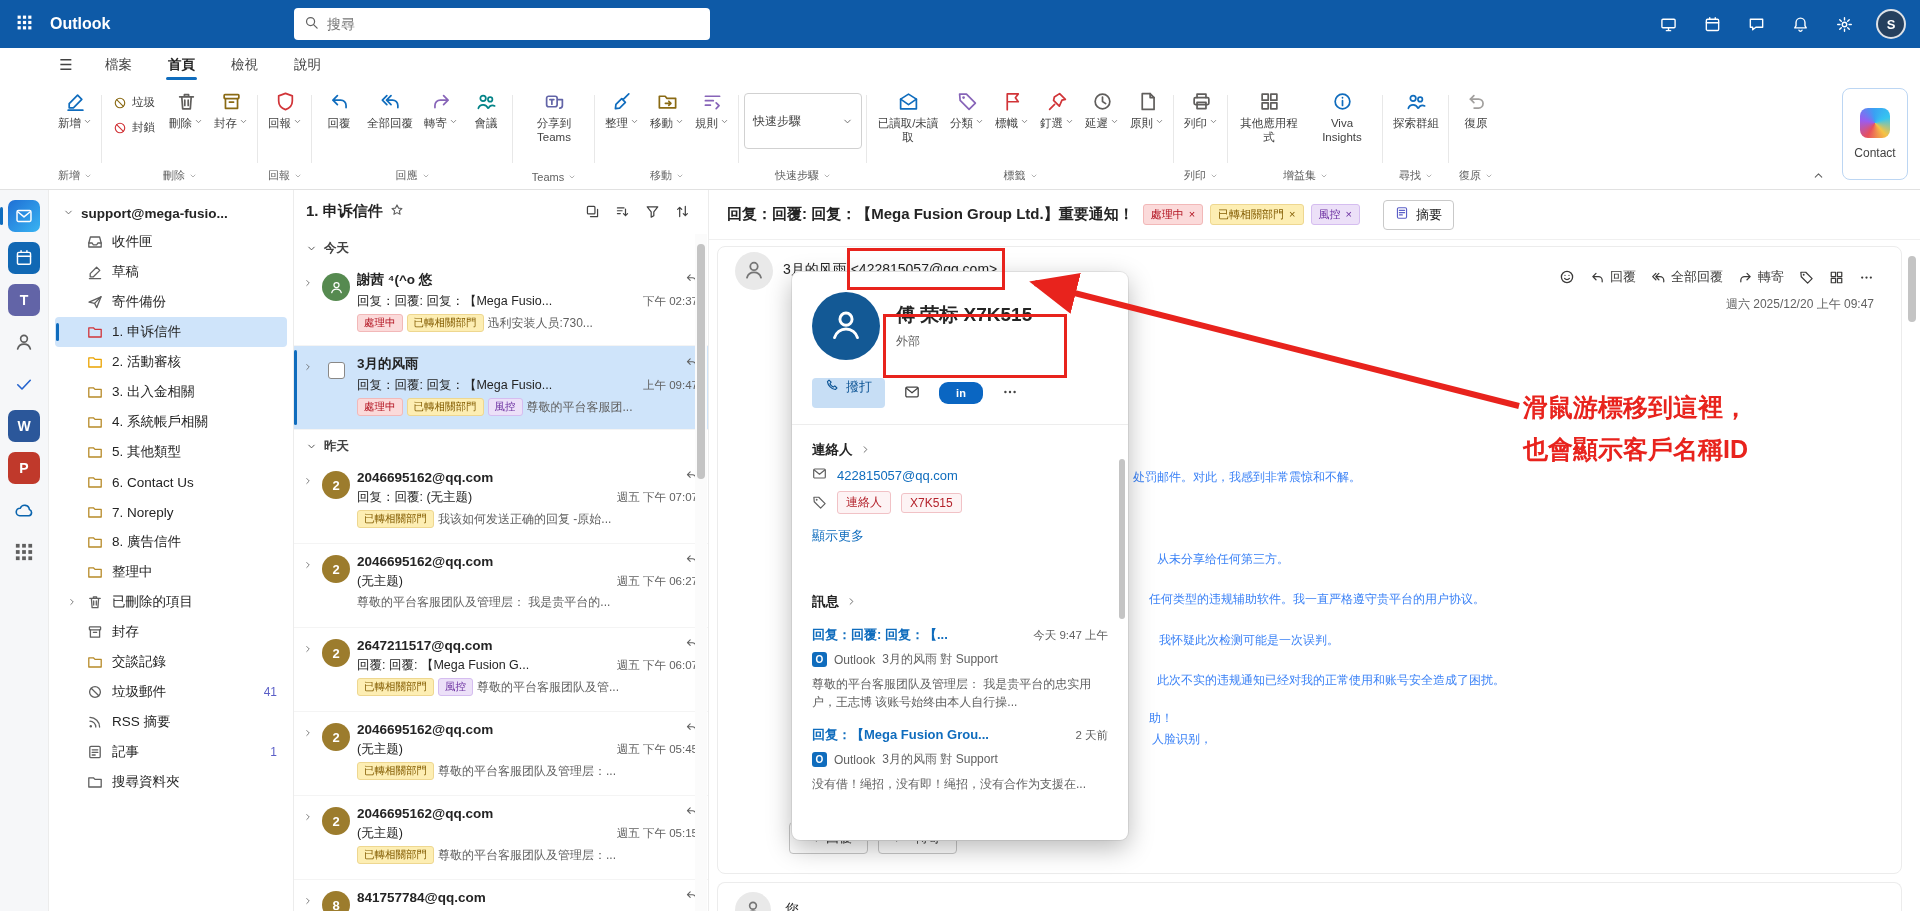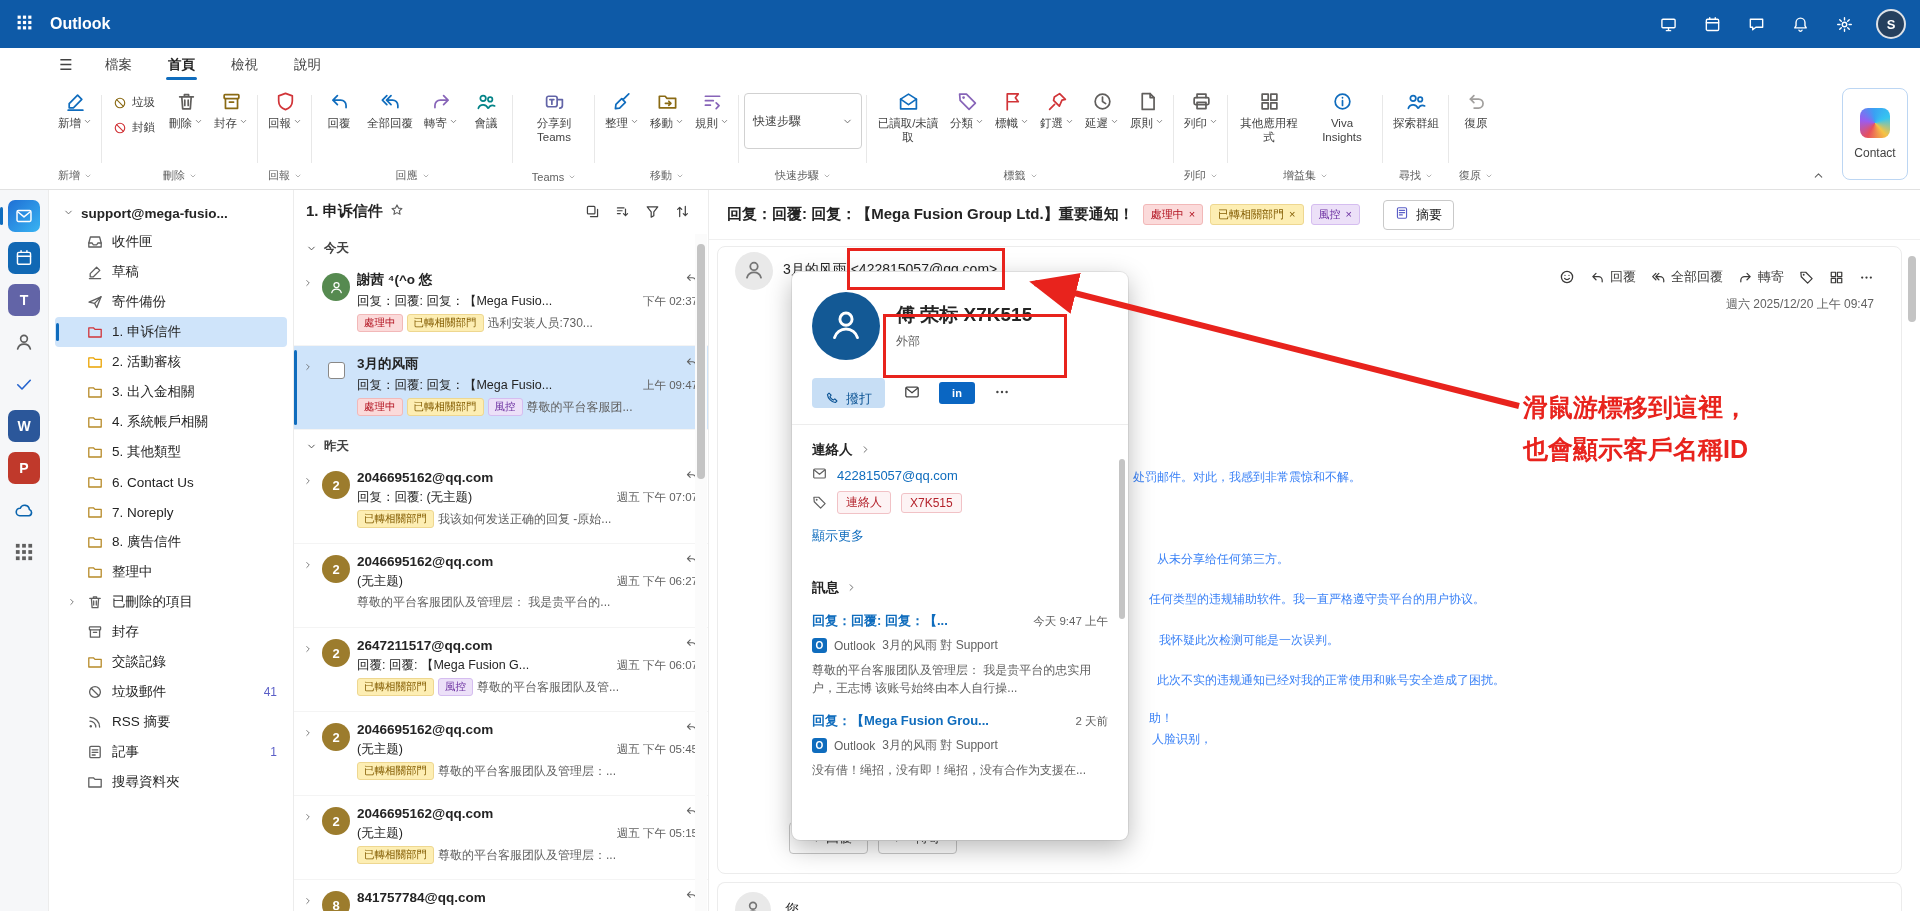--- a/index.html
+++ b/index.html
@@ -98,23 +98,23 @@
 .next-msg{position:absolute;left:26px;top:702px;display:flex;gap:14px;align-items:center}
 .rd-scroll{position:absolute;right:2px;top:54px;bottom:2px;width:12px}
 .rd-thumb{position:absolute;left:2px;width:8px;border-radius:4px;background:#c4c4c4;top:12px;height:66px}
 
 .contact-card{position:absolute;left:83px;top:82px;width:336px;height:568px;background:#fff;border-radius:8px;box-shadow:0 8px 26px rgba(0,0,0,.28),0 0 0 1px #eee;z-index:5;padding:20px 20px 0;overflow:hidden}
 .cc-top{display:flex;gap:16px;align-items:center}
 .cc-av{width:68px;height:68px;border-radius:50%;background:#135995;display:flex;align-items:center;justify-content:center;color:#fff}
 .cc-name{font-size:19px;font-weight:700;white-space:nowrap}
 .cc-sub{font-size:12px;color:#616161;margin-top:5px}
 .cc-actions{display:flex;align-items:center;gap:12px;margin-top:18px}
-.cc-call{height:30px;border-radius:4px;border:none;background:#c7def5;color:#0b5394;display:flex;align-items:flex-end;gap:7px;padding:0 13px;font-size:13px}
+.cc-call{height:30px;border-radius:4px;border:none;background:#c7def5;color:#0b5394;display:flex;align-items:flex-start;gap:7px;padding:0 13px;font-size:13px}
 .cc-ghost{width:30px;height:30px;border:none;background:none;color:#444;display:flex;align-items:center;justify-content:center}
-.cc-li{width:36px;height:22px;background:#0a66c2;color:#fff;border-radius:3px;font-size:11px;font-weight:700;display:flex;align-items:center;justify-content:center;border:none}
+.cc-li{width:44px;height:22px;background:#0a66c2;color:#fff;border-radius:9px;font-size:11px;font-weight:700;display:flex;align-items:center;justify-content:center;border:none}
 .cc-div{border-top:1px solid #ededed;margin:16px -20px 0}
 .cc-sec-h{font-size:13.5px;font-weight:700;display:flex;gap:7px;align-items:center;margin-top:16px;cursor:pointer}
 .cc-row{display:flex;gap:10px;align-items:center;margin-top:7px;font-size:13px}
 .cc-link{color:#0f6cbd;cursor:pointer}
 .cc-chip{font-size:12px;color:#b4232c;background:#fdf3f4;border:1px solid #f1c2c6;padding:2px 8px;border-radius:3px;cursor:pointer}
 .cc-more{color:#0f6cbd;font-size:13px;margin-top:13px;display:inline-block;cursor:pointer}
 .cc-mi{margin-top:15px;cursor:pointer}
 .cc-mi-l1{display:flex;justify-content:space-between;align-items:center;gap:8px}
 .cc-mi-title{color:#0f6cbd;font-size:13px;font-weight:700;white-space:nowrap;overflow:hidden;text-overflow:ellipsis;max-width:205px}
 .cc-mi-time{font-size:11.5px;color:#616161;white-space:nowrap}
@@ -145,20 +145,29 @@
                 <rect x="6.5" y="6.5" width="3" height="3"></rect>
                 <rect x="11.5" y="6.5" width="3" height="3"></rect>
                 <rect x="1.5" y="11.5" width="3" height="3"></rect>
                 <rect x="6.5" y="11.5" width="3" height="3"></rect>
                 <rect x="11.5" y="11.5" width="3" height="3"></rect>
               </g>
             </svg>
           </span></span>
       </button>
     <span class="tb-title">Outlook</span>
+    <div class="tb-search">
+      <span id="search-ic"><span class="ic-s" style="width: 15px; height: 15px; color: rgb(97, 97, 97);">
+            <svg viewBox="0 0 16 16" width="100%" height="100%" fill="none" stroke="currentColor" stroke-width="1.3" stroke-linecap="round" stroke-linejoin="round">
+              <circle cx="7" cy="7" r="4.3"></circle>
+              <path d="M10.2 10.2 14 14"></path>
+            </svg>
+          </span></span>
+      <input placeholder="搜尋" style="">
+    </div>
     <div class="tb-right" id="tb-icons">
         <button class="tb-ic">
           <span class="ic-s" style="width: 17px; height: 17px; color: rgb(255, 255, 255);">
             <svg viewBox="0 0 16 16" width="100%" height="100%" fill="none" stroke="currentColor" stroke-width="1.3" stroke-linecap="round" stroke-linejoin="round">
               <rect x="1.8" y="3" width="12.4" height="8" rx="1"></rect>
               <path d="M6 13.8h4M8 11v2.8"></path>
             </svg>
           </span>
         </button>
         <button class="tb-ic">
@@ -1472,21 +1481,21 @@
             <span class="ic-s" style="width: 15px; height: 15px; color: rgb(97, 97, 97);">
               <svg viewBox="0 0 16 16" width="100%" height="100%" fill="none" stroke="currentColor" stroke-width="1.3" stroke-linecap="round" stroke-linejoin="round">
                 <path d="M2 2.4h5.2L14 9.2 9.2 14 2.4 7.2z"></path>
                 <circle cx="5" cy="5" r="1" fill="currentColor" stroke="none"></circle>
               </svg>
             </span>
             <span class="cc-chip">連絡人</span>
             <span class="cc-chip">X7K515</span>
           </div>
         <span class="cc-more">顯示更多</span>
-        <div class="cc-sec-h" style="margin-top:34px">
+        <div class="cc-sec-h" style="margin-top:48px">
           <span>訊息</span>
           <span id="cc-chev2"><span class="ic-s" style="width: 11px; height: 11px; color: rgb(97, 97, 97);">
                 <svg viewBox="0 0 16 16" width="100%" height="100%" fill="none" stroke="currentColor" stroke-width="1.3" stroke-linecap="round" stroke-linejoin="round">
                   <path d="M6 4l4 4-4 4"></path>
                 </svg>
               </span></span>
         </div>
         <div id="cc-msgs">
             <div class="cc-mi">
               <div class="cc-mi-l1">

